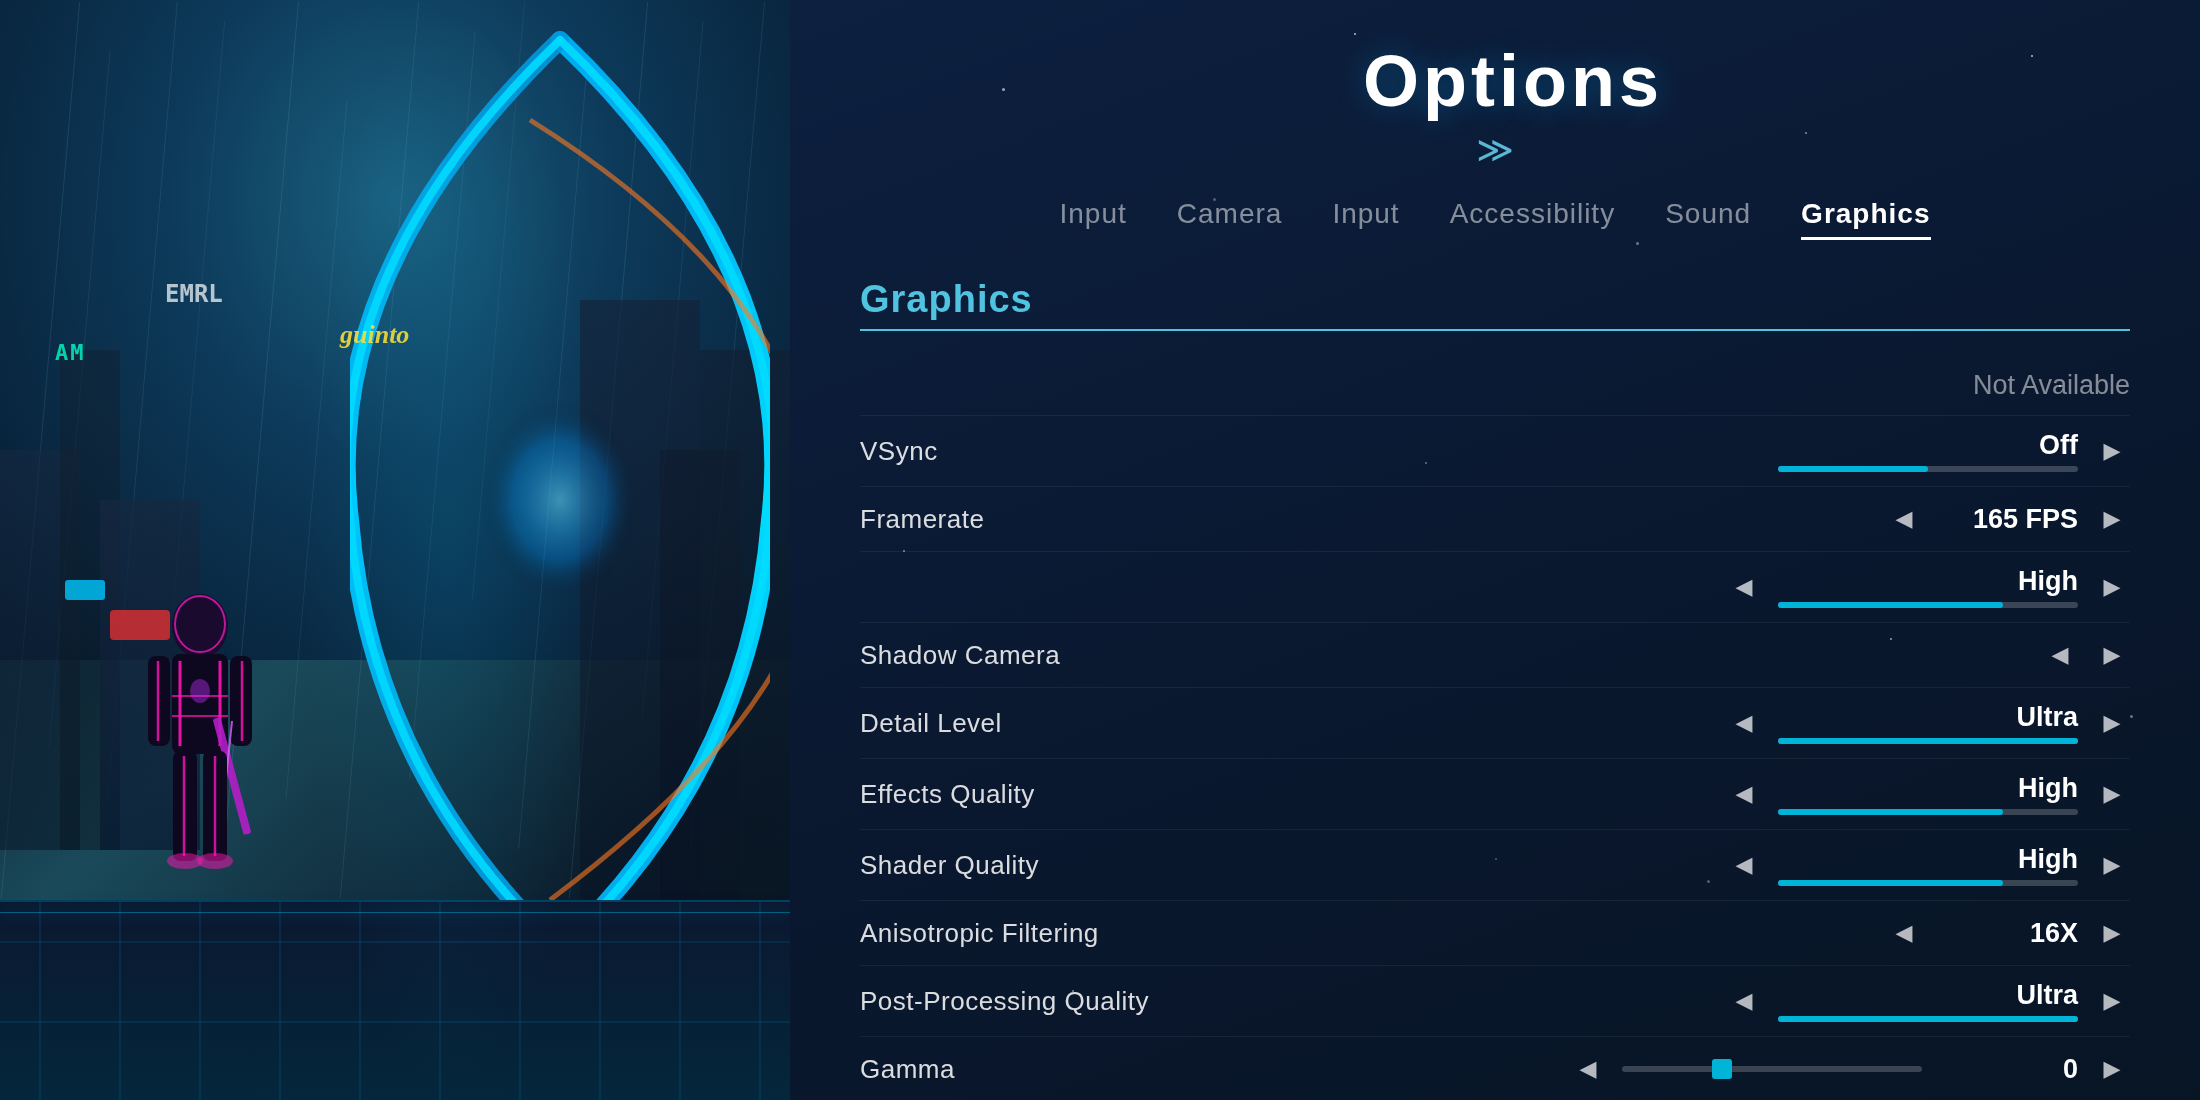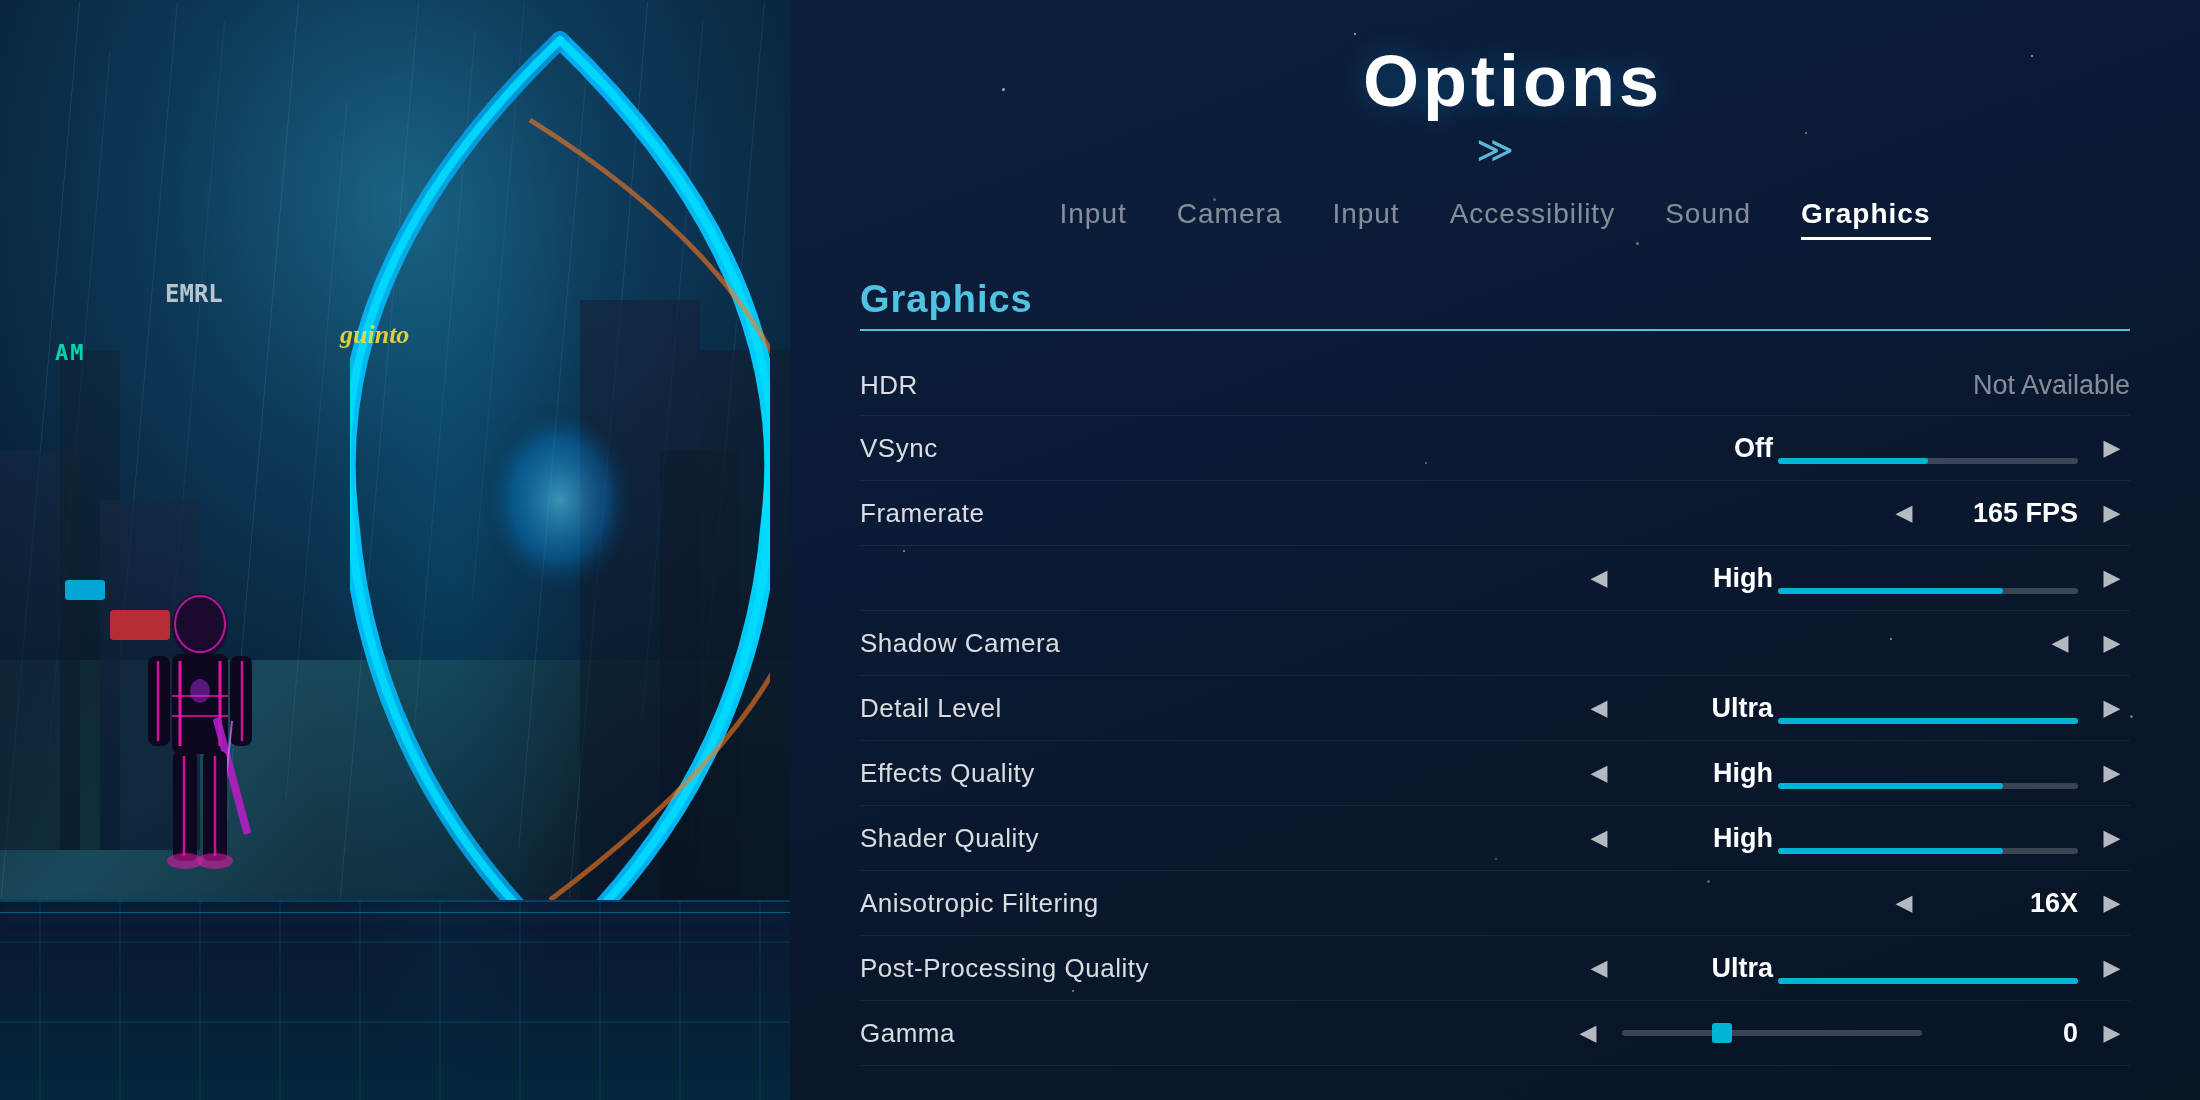--- a/index.html
+++ b/index.html
@@ -184,21 +184,21 @@
       cursor: pointer;
       color: white;
       font-size: 22px;
     }
     .arrow-btn.left { color: rgba(255,255,255,0.7); }
     .arrow-btn.right { color: rgba(255,255,255,0.7); }
 
     
     .slider-container {
       display: flex;
-      flex-direction: row;
+      flex-direction: column;
       align-items: flex-end;
       gap: 5px;
     }
     .slider-track {
       width: 300px;
       height: 6px;
       background: rgba(255,255,255,0.2);
       border-radius: 3px;
       position: relative;
       overflow: visible;
@@ -379,21 +379,20 @@
     <div class="tab-item">Input</div>
     <div class="tab-item">Accessibility</div>
     <div class="tab-item">Sound</div>
     <div class="tab-item active">Graphics</div>
   </nav>
 
   <div class="settings-panel">
     <div class="section-title">Graphics</div>
 
     <div class="setting-row">
-      <span class="setting-label">HDR</span>
       <div class="setting-control">
         <span class="setting-value muted">Not Available</span>
       </div>
     </div>
 
     <div class="setting-row">
       <span class="setting-label">VSync</span>
       <div class="setting-control">
         <div class="slider-container">
           <span class="setting-value">Off</span>

